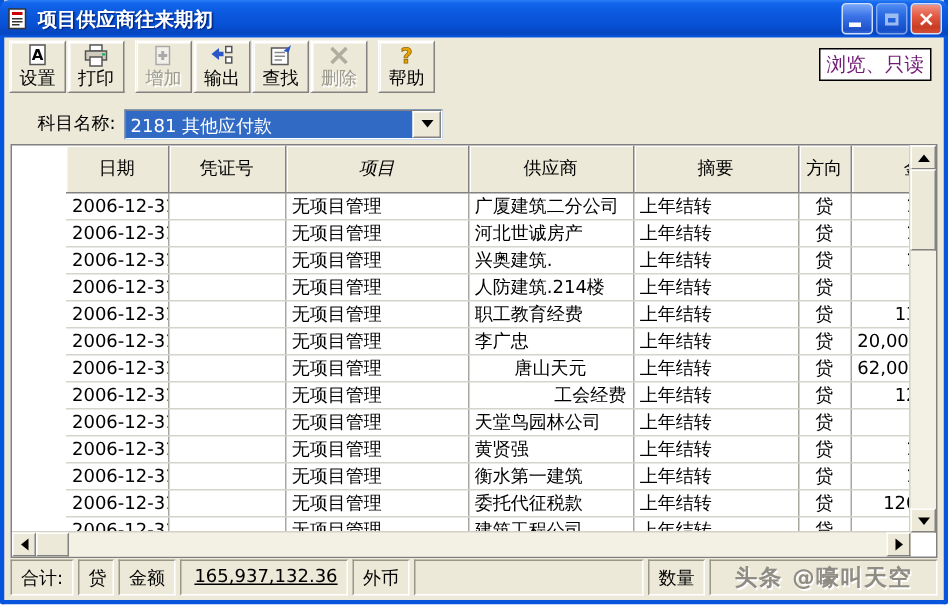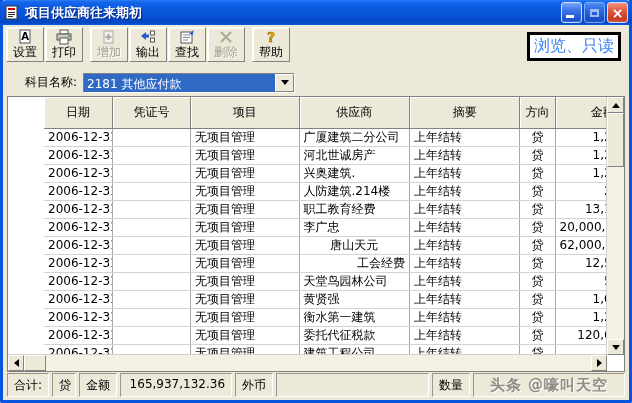--- a/index.html
+++ b/index.html
@@ -22,22 +22,22 @@
   .close-glyph{font-size:14px;line-height:14px;font-family:"DejaVu Sans",sans-serif;}
   
   .toolbar{height:40px;display:flex;align-items:flex-start;padding:2px 2px 0 3px;position:relative;}
   .tb-btn{width:38px;height:35px;margin-right:1px;background:#ECE9D8;border:1px solid;
     border-color:#fff #848280 #848280 #fff;box-shadow:1px 1px 0 #fff inset;
     display:flex;flex-direction:column;align-items:center;justify-content:flex-start;cursor:default;box-sizing:border-box;}
   .tb-btn .ic{height:16px;margin-top:1px;}
   .tb-btn .lbl{font-size:12px;line-height:14px;white-space:nowrap;}
   .tb-btn.disabled .lbl{color:#9d9a8e;text-shadow:1px 1px 0 #fff;}
   .tb-btn.gap{margin-left:6px;}
-  .readonly-flag{position:absolute;right:8px;top:7px;background:#fff;border:3px solid #000000;
-    color:#3b82f6;padding:1px 4px;font-size:16px;white-space:nowrap;}
+  .readonly-flag{position:absolute;right:8px;top:7px;background:#fff;border:1px solid #000000;
+    color:#701a75;padding:1px 4px;font-size:13px;white-space:nowrap;}
   
   .filter-row{height:31px;display:flex;align-items:center;padding-left:22px;}
   .filter-label{margin-right:6px;}
   .combo{width:212px;height:20px;background:#3b82f6;border:1px solid;border-color:#808080 #fff #fff #808080;
     box-shadow:1px 1px 0 #404040 inset;display:flex;align-items:stretch;box-sizing:border-box;cursor:default;}
   .combo-sel{flex:1;background:#316AC5;color:#fff;padding:2px 2px 0 3px;white-space:nowrap;overflow:hidden;font-size:12px;}
   .combo-btn{width:17px;background:#ECE9D8;border:1px solid;border-color:#fff #848280 #848280 #fff;
     display:flex;align-items:center;justify-content:center;}
   .arr-down{width:0;height:0;border-left:4px solid transparent;border-right:4px solid transparent;border-top:5px solid #000;}
   .arr-up{width:0;height:0;border-left:4px solid transparent;border-right:4px solid transparent;border-bottom:5px solid #000;}
@@ -63,21 +63,21 @@
   .vscroll .sb-btn{width:17px;}
   .v-thumb{position:absolute;top:16px;left:0;width:17px;height:54px;background:#ECE9D8;
     border:1px solid;border-color:#fff #848280 #848280 #fff;box-sizing:border-box;}
   .sb-down{position:absolute;bottom:0;left:0;}
   .h-thumb{width:22px;height:16px;background:#ECE9D8;border:1px solid;border-color:#fff #848280 #848280 #fff;box-sizing:border-box;}
   .h-track{flex:1;}
   
   .statusbar{position:absolute;left:4px;right:4px;bottom:3px;height:24px;display:flex;align-items:stretch;gap:3px;}
   .seg{border:1px solid;border-color:#9a9689 #fff #fff #9a9689;padding:3px 6px 0 6px;box-sizing:border-box;
     white-space:nowrap;overflow:hidden;}
-  .seg.amt{width:112px;text-align:right;}
+  .seg.amt{width:112px;text-align:right;text-decoration:underline;}
   .seg.dir{width:24px;text-align:center;}
   .seg.cur{flex:1;}
   .seg.qty-val{width:152px;text-align:center;color:#8f8c84;font-weight:bold;font-size:15px;
     letter-spacing:1px;padding-top:2px;text-shadow:1px 1px 0 #fff;}
 </style>
 </head>
 <body>
 
 <div class="window">
 
@@ -174,21 +174,21 @@
     </span>
   </div>
 
   <div class="grid-wrap">
     <div class="grid-scroll">
       <table>
         <thead>
             <tr>
               <th style="width: 68px;">日期</th>
               <th style="width: 78px;">凭证号</th>
-              <th style="width: 108px;">项目</th>
+              <th style="width: 122px; font-style: italic;">项目</th>
               <th style="width: 110px;">供应商</th>
               <th style="width: 110px;">摘要</th>
               <th style="width: 35px;">方向</th>
               <th style="width: 95px;">金额</th>
             </tr>
           </thead>
         <tbody>
             <tr>
               <td style="text-align: left;">2006-12-31</td>
               <td style="text-align: left;"></td>

